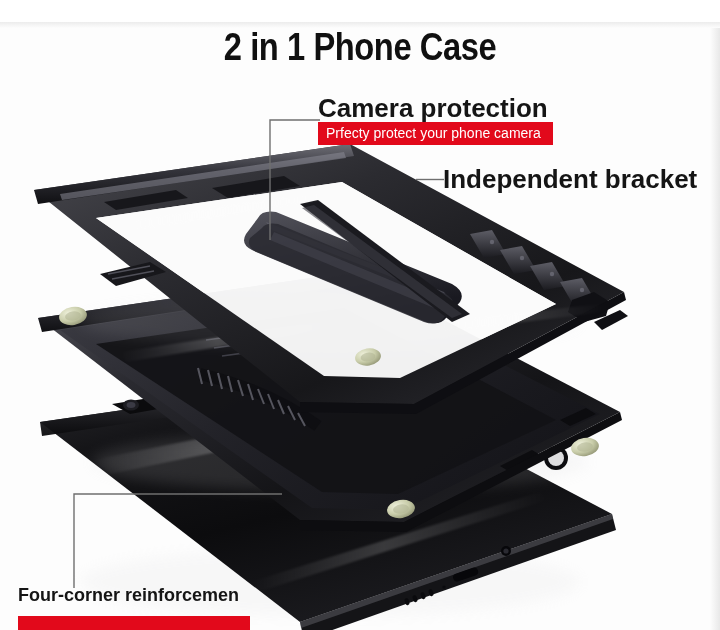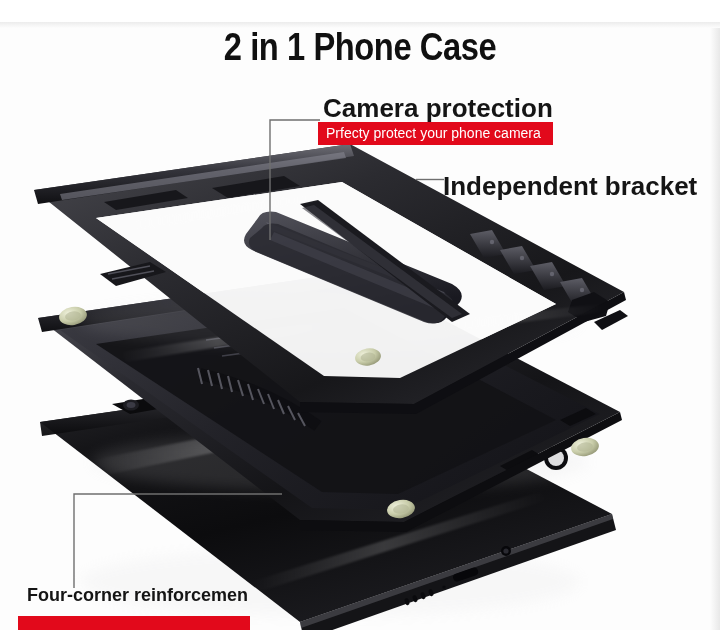--- a/index.html
+++ b/index.html
@@ -35,38 +35,38 @@
     text-align:center;
     font-size:38px; line-height:42px;
     font-weight:bold;
     letter-spacing:-0.5px;
     color:#101010;
     transform:scaleX(0.86);
     font-family:"Liberation Sans", sans-serif;
   }
 
   
-  .callout { position:absolute;text-align:right; }
+  .callout { position:absolute; }
   .callout-head {
     font-size:25px; line-height:28px; font-weight:bold;
     color:#151515; white-space:nowrap;
     font-family:"Liberation Sans", sans-serif;
   }
   .callout-badge {
     display:inline-block;
     background:#e2091b;
     color:#ffffff;
     font-size:14px; line-height:20px;
     padding:1px 12px 2px 8px;
     white-space:nowrap;
     font-family:"Liberation Sans", sans-serif;
   }
   #callout-camera { left:318px; top:72px; }
   #callout-camera .callout-head { font-size:26px; }
-  #callout-bracket { left:443px; top:150px; }
+  #callout-bracket { left:443px; top:143px; }
   #callout-bracket .callout-head { font-size:26px; }
   #callout-corner  { left:18px;  top:558px; }
   #callout-corner .callout-head {
     font-size:18px; line-height:30px; white-space:normal; width:230px;
   }
   #callout-corner .callout-badge {
     margin-top:6px;
     width:232px;
     height:14px;            
     overflow:hidden;

